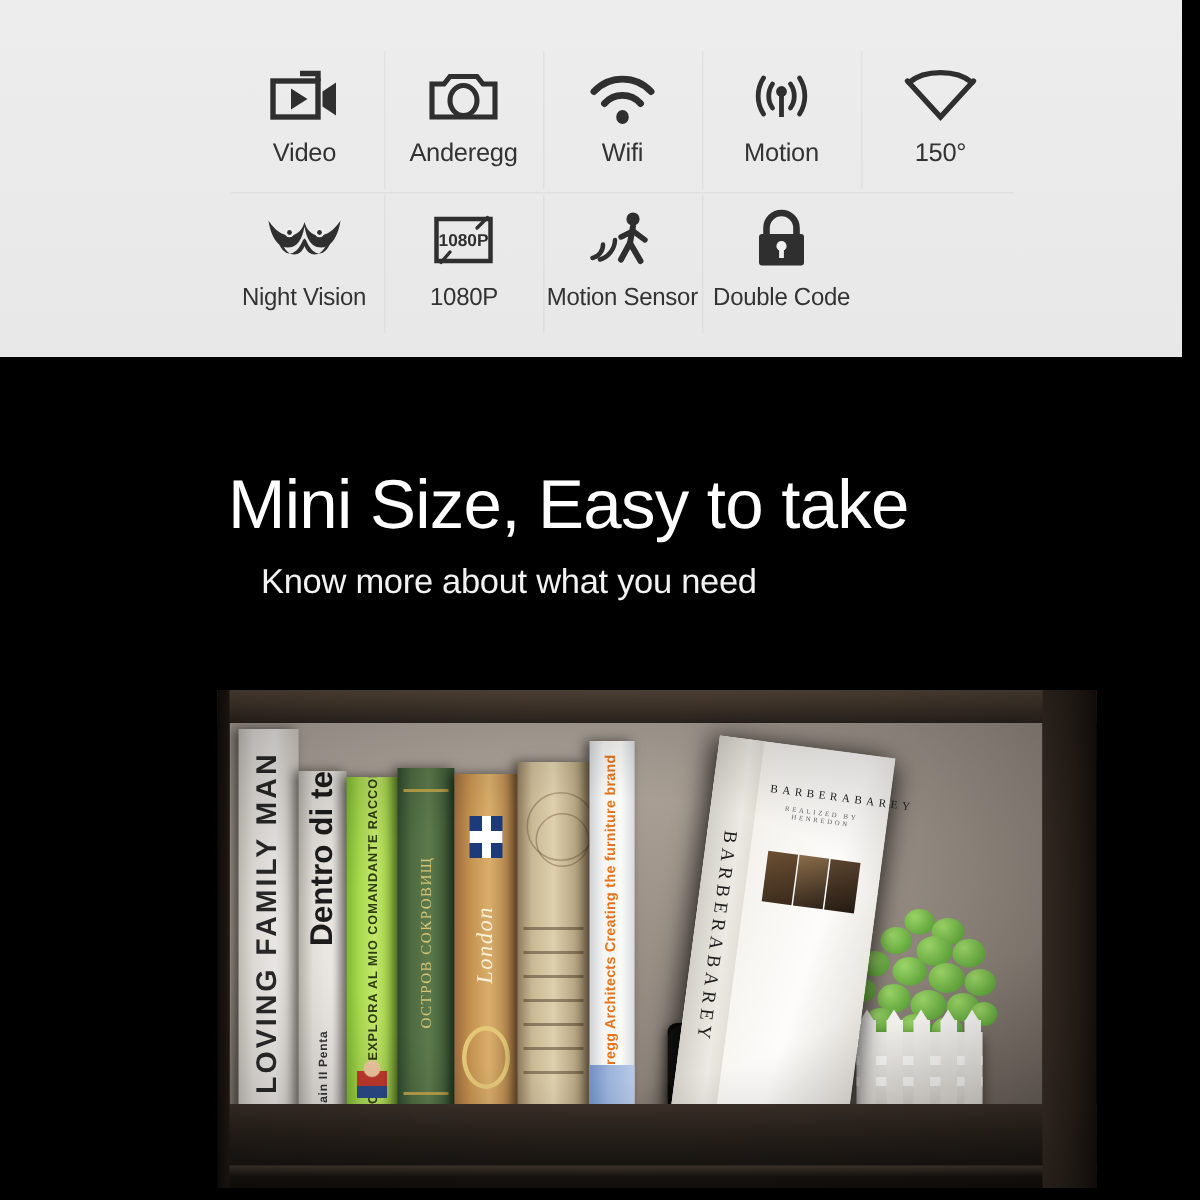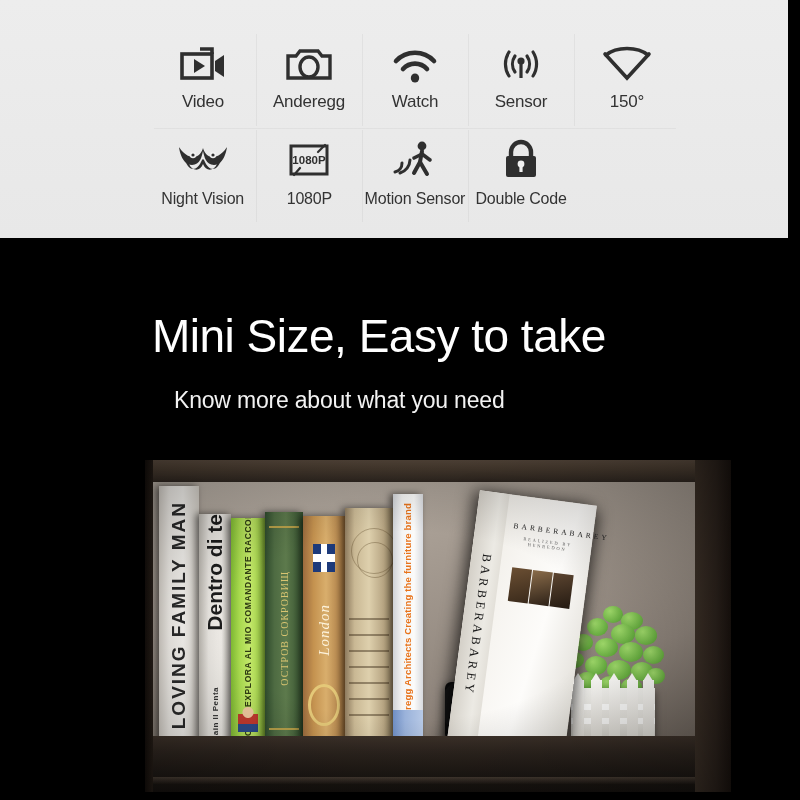--- a/index.html
+++ b/index.html
@@ -104,21 +104,21 @@
     font-family: "Liberation Sans", sans-serif;
     font-size: 46px;
     font-weight: 400;
     color: #ffffff;
     letter-spacing: -0.5px;
     white-space: nowrap;
   }
   .subheadline {
     position: absolute;
     left: 174px;
-    top: 126px;
+    top: 113px;
     font-family: "Liberation Sans", sans-serif;
     font-size: 23px;
     font-weight: 400;
     color: #f2f2f2;
     letter-spacing: -0.2px;
     white-space: nowrap;
   }
 
   
   .photo-wrap {
@@ -412,35 +412,35 @@
       </div>
 
       <div class="feature-cell">
         <span class="feat-icon">
           <svg width="50" height="44" viewBox="0 0 50 44">
             <path d="M6 19 a26 26 0 0 1 38 0" fill="none" stroke="#2f2f2f" stroke-width="4.6" stroke-linecap="round"></path>
             <path d="M13 27 a16 16 0 0 1 24 0" fill="none" stroke="#2f2f2f" stroke-width="4.6" stroke-linecap="round"></path>
             <ellipse cx="25" cy="36" rx="4.2" ry="4.6" fill="#2f2f2f"></ellipse>
           </svg>
         </span>
-        <span class="feat-label">Watch</span>
+        <span class="feat-label">Wifi</span>
       </div>
 
       <div class="feature-cell">
         <span class="feat-icon">
           <svg width="52" height="44" viewBox="0 0 52 44">
             <path d="M14 10 a22 22 0 0 0 0 24" fill="none" stroke="#2f2f2f" stroke-width="3.2" stroke-linecap="round"></path>
             <path d="M20 14 a14 14 0 0 0 0 16" fill="none" stroke="#2f2f2f" stroke-width="3.2" stroke-linecap="round"></path>
             <path d="M38 10 a22 22 0 0 1 0 24" fill="none" stroke="#2f2f2f" stroke-width="3.2" stroke-linecap="round"></path>
             <path d="M32 14 a14 14 0 0 1 0 16" fill="none" stroke="#2f2f2f" stroke-width="3.2" stroke-linecap="round"></path>
             <circle cx="26" cy="19" r="3.6" fill="#2f2f2f"></circle>
             <rect x="24.4" y="19" width="3.2" height="17" fill="#2f2f2f"></rect>
           </svg>
         </span>
-        <span class="feat-label">Sensor</span>
+        <span class="feat-label">Motion</span>
       </div>
 
       <div class="feature-cell">
         <span class="feat-icon">
           <svg width="54" height="44" viewBox="0 0 54 44">
             <path d="M6 13 a26 16 0 0 1 42 0" fill="none" stroke="#2f2f2f" stroke-width="3.6" stroke-linecap="round"></path>
             <path d="M5 12 L27 36 L49 12" fill="none" stroke="#2f2f2f" stroke-width="3.6" stroke-linejoin="miter" stroke-linecap="round"></path>
           </svg>
         </span>
         <span class="feat-label">150°</span>

